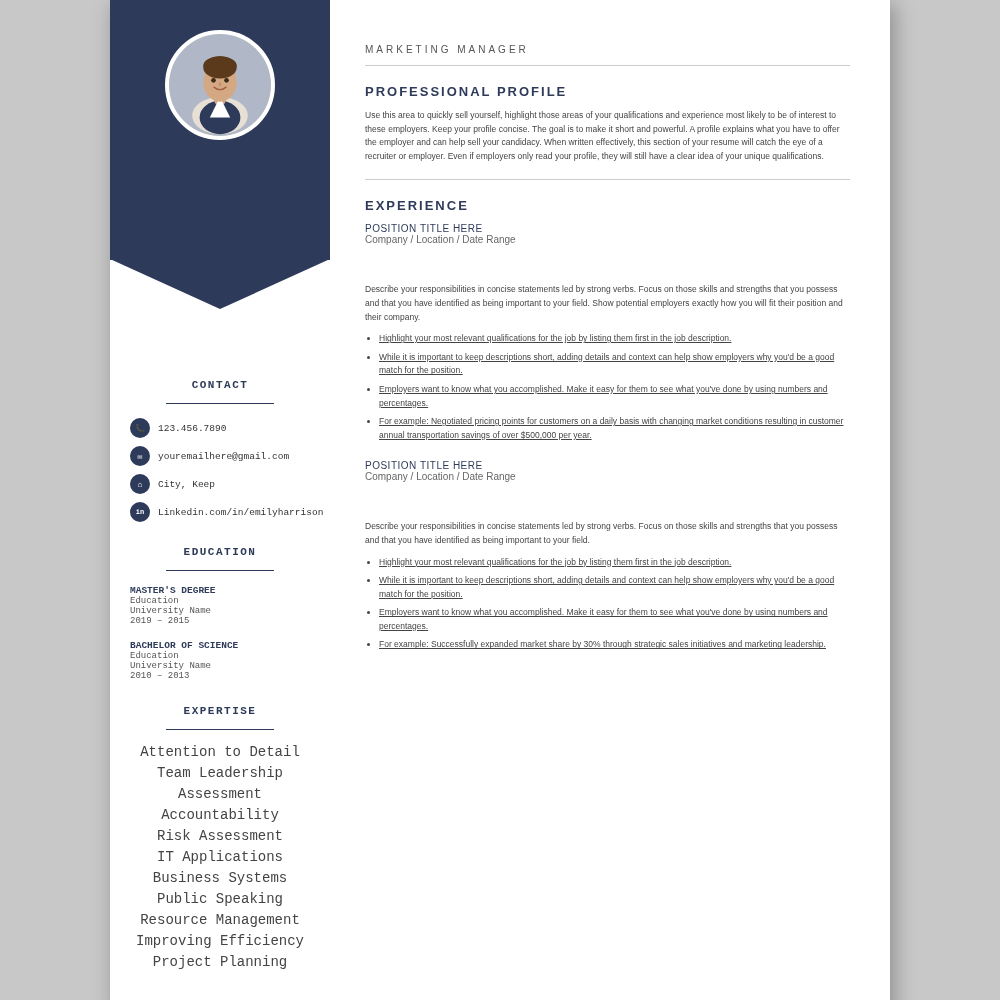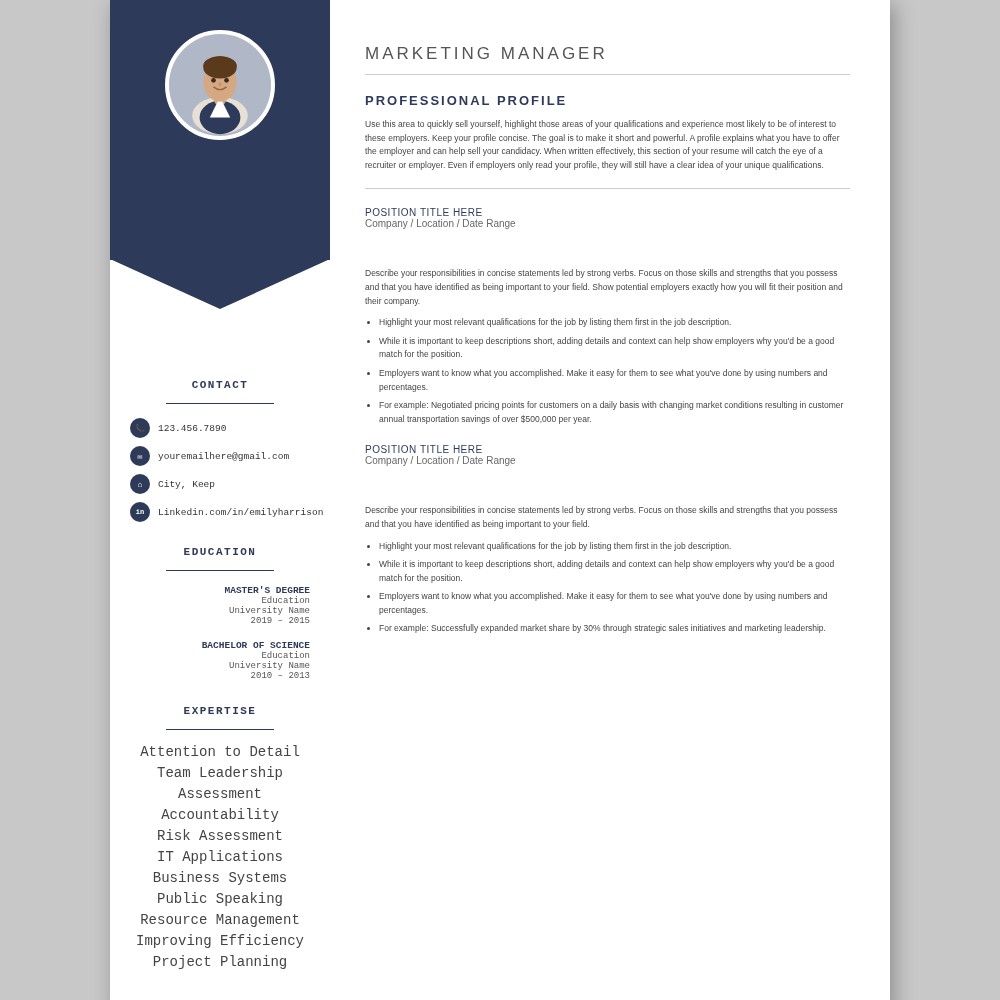--- a/index.html
+++ b/index.html
@@ -101,21 +101,21 @@
       border-radius: 50%;
       display: flex;
       align-items: center;
       justify-content: center;
       margin-right: 8px;
       flex-shrink: 0;
       color: #fff;
       font-size: 8px;
     }
     .edu-block {
-      text-align: right;
+      text-align: left;
       margin-bottom: 14px;
     }
     .edu-degree {
       font-size: 9.5px;
       font-weight: bold;
       color: #2e3a59;
       text-transform: uppercase;
     }
     .edu-sub {
       font-size: 9px;
@@ -140,21 +140,21 @@
       margin-bottom: 4px;
     }
     .candidate-name {
       font-size: 38px;
       font-weight: bold;
       color: #2e3a59;
       letter-spacing: 2px;
       line-height: 1.1;
     }
     .candidate-title {
-      font-size: 17px;
+      font-size: 10px;
       letter-spacing: 3px;
       color: #555;
       text-transform: uppercase;
       margin-top: 4px;
       margin-bottom: 10px;
     }
     .main-divider {
       width: 100%;
       height: 1px;
       background: #ccc;
@@ -197,20 +197,21 @@
       margin-top: 38px;
     }
     .bullet-list {
       padding-left: 14px;
       font-size: 8.5px;
       color: #444;
       line-height: 1.6;
     }
     .bullet-list li {
       margin-bottom: 5px;
+      text-decoration: underline;
     }
   </style>
 </head>
 <body>
 
 <div class="resume-wrapper">
 
   <div class="sidebar">
     <div class="sidebar-top">
       <div class="avatar-circle">
@@ -307,20 +308,21 @@
   <div class="main-content">
     <div class="name-block">
       <div class="candidate-title">MARKETING MANAGER</div>
     </div>
     <div class="main-divider"></div>
 
     <div class="section-title">PROFESSIONAL PROFILE</div>
     <div class="profile-text">Use this area to quickly sell yourself, highlight those areas of your qualifications and experience most likely to be of interest to these employers. Keep your profile concise. The goal is to make it short and powerful. A profile explains what you have to offer the employer and can help sell your candidacy. When written effectively, this section of your resume will catch the eye of a recruiter or employer. Even if employers only read your profile, they will still have a clear idea of your unique qualifications.</div>
     <div class="main-divider"></div>
 
+    <div class="section-title">EXPERIENCE</div>
 
     <div class="experience-block">
       <div class="position-title">POSITION TITLE HERE</div>
       <div class="position-sub">Company / Location / Date Range</div>
       <div class="position-desc">Describe your responsibilities in concise statements led by strong verbs. Focus on those skills and strengths that you possess and that you have identified as being important to your field. Show potential employers exactly how you will fit their position and their company.</div>
       <ul class="bullet-list">
         <li>Highlight your most relevant qualifications for the job by listing them first in the job description.</li>
         <li>While it is important to keep descriptions short, adding details and context can help show employers why you'd be a good match for the position.</li>
         <li>Employers want to know what you accomplished. Make it easy for them to see what you've done by using numbers and percentages.</li>
         <li>For example: Negotiated pricing points for customers on a daily basis with changing market conditions resulting in customer annual transportation savings of over $500,000 per year.</li>

